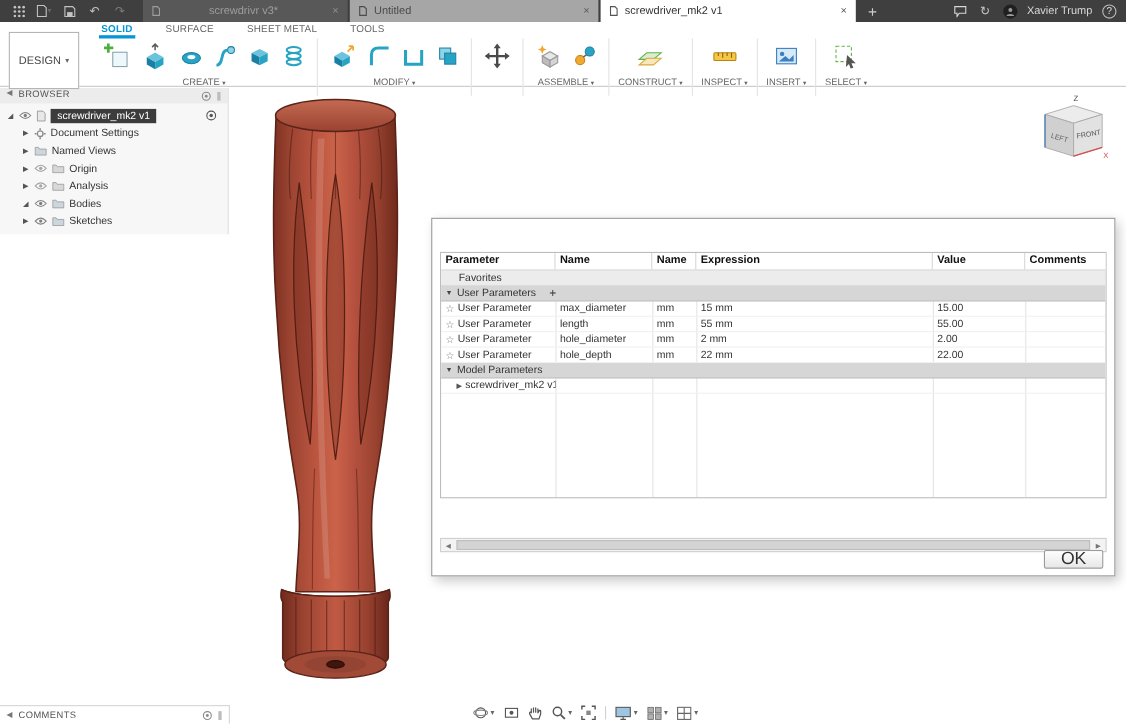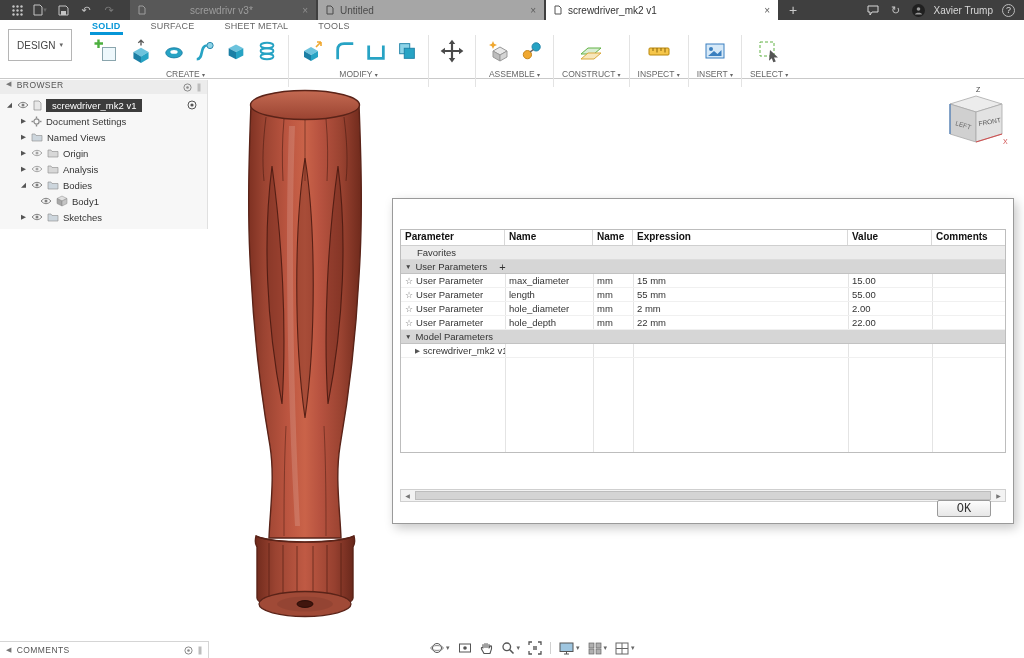--- a/index.html
+++ b/index.html
@@ -18,21 +18,21 @@
   .tab-a { background:#585858; color:#9d9d9d; width:186px;gap:44px; }
   .tab-b { background:#a6a6a6; color:#4b4b4b; width:226px; }
   .tab-c { background:#ffffff; color:#333; width:232px; }
   .newtab-btn { color:#cccccc; font-size:14px; padding:0 9px; display:flex; align-items:center; }
   .tb-right { margin-left:auto; display:flex; align-items:center; gap:9px; padding-right:9px; color:#d8d8d8; font-size:10px; }
   .avatar { width:13px; height:13px; border-radius:50%; background:#202020; display:flex; align-items:center; justify-content:center; }
   .help-circ { width:13px; height:13px; border-radius:50%; border:1px solid #bbb; font-size:9px; display:flex; align-items:center; justify-content:center; color:#ddd; }
 
   
   .toolbar { position:absolute; top:20px; left:0; right:0; height:59px; background:#fff; border-bottom:1px solid #c9c9c9; z-index:40; }
-  .design-btn { position:absolute; left:8px; top:9px; width:64px; height:32px; border:1px solid #b5b5b5; background:#fff; font-size:10px; color:#444; display:flex; align-items:center; justify-content:center; gap:4px; }
+  .design-btn { position:absolute; left:8px; top:9px; width:64px; height:52px; border:1px solid #b5b5b5; background:#fff; font-size:10px; color:#444; display:flex; align-items:center; justify-content:center; gap:4px; }
   .caret { font-size:7px; color:#666; }
   .ribbon-tabs { position:absolute; left:90px; top:0; height:15px; display:flex; gap:26px; align-items:center; font-size:9px; color:#666; letter-spacing:.2px; }
   .rtab { height:15px; display:flex; align-items:center; padding:0 2px; border-bottom:3px solid transparent; }
   .rtab.active { color:#0696d7; border-bottom-color:#0696d7; font-weight:bold; }
   .ribbon-body { position:absolute; left:86px; top:15px; right:0; height:44px; display:flex; align-items:flex-start; }
   .tgroup { display:flex; flex-direction:column; align-items:center; padding:0 5px; }
   .ticons { display:flex; align-items:center; gap:5px; height:32px; }
   .tbtn { width:26px; height:26px; display:flex; align-items:center; justify-content:center; }
   .tbtn.big { width:30px; height:30px; }
   .tlabel { font-size:8.5px; color:#666; margin-top:2px; white-space:nowrap; }
@@ -67,21 +67,21 @@
   .pcell { padding:0 4px; overflow:hidden; white-space:nowrap; height:100%; display:flex; align-items:center; gap:3px; }
   .prow.r-section { background:#ececec; border-bottom:1px solid #dcdcdc; padding-left:16px; }
   .prow.r-group { background:#d6d6d6; border-bottom:1px solid #c2c2c2; padding-left:4px; gap:4px; }
   .prow.r-group .garrow { font-size:6.5px; color:#444; }
   .add-param { color:#333; font-size:11px; margin-left:8px; }
   .prow.r-item .pcell { border-bottom:1px solid #f0f0f0; }
   .star { color:#777; font-size:9px; }
   .hscroll { position:absolute; left:7px; right:7px; top:290px; height:13px; background:#f3f3f3; border:1px solid #cfcfcf; display:flex; align-items:center; }
   .hs-btn { width:13px; height:11px; display:flex; align-items:center; justify-content:center; font-size:6px; color:#777; }
   .hs-thumb { height:9px; background:#d4d4d4; border:1px solid #bdbdbd; flex:1 1 auto; margin:0 1px; }
-  .ok-btn { position:absolute; right:22px; bottom:6px; width:54px; height:17px; border:1px solid #9a9a9a; background:linear-gradient(#fdfdfd,#e7e7e7); font-size:12px; color:#333; display:flex; align-items:center; justify-content:center; border-radius:2px;font-family:Liberation Mono, monospace; }
+  .ok-btn { position:absolute; right:10px; bottom:6px; width:54px; height:17px; border:1px solid #9a9a9a; background:linear-gradient(#fdfdfd,#e7e7e7); font-size:16px; color:#333; display:flex; align-items:center; justify-content:center; border-radius:2px; }
 
   
   .viewcube { position:absolute; right:14px; top:84px; z-index:20; }
 
   
   .model { position:absolute; left:226px; top:86px; z-index:5; }
 
   
   .comments { position:absolute; left:0; bottom:0; width:209px; height:17px; background:#fff; border-top:1px solid #d5d5d5; border-right:1px solid #d5d5d5; display:flex; align-items:center; gap:5px; padding:0 6px; font-size:8.5px; color:#555; letter-spacing:.4px; z-index:30; }
 
@@ -531,32 +531,20 @@
       <svg width="12" height="8" viewBox="0 0 12 8">
           <path d="M1,4 Q6,-1.5 11,4 Q6,9.5 1,4 Z" fill="none" stroke="#808080"></path>
           <circle cx="6" cy="4" r="1.5" fill="#808080"></circle>
         </svg>
       <svg width="12" height="10" viewBox="0 0 12 10">
           <path d="M1,2 L4,2 L5,3.5 L11,3.5 L11,9 L1,9 Z" fill="#cdd6dd" stroke="#8a8a8a" stroke-width="0.6"></path>
         </svg>
       <span>Bodies</span>
     </div>
 
-    <div class="trow indent2">
-      <svg width="12" height="8" viewBox="0 0 12 8">
-          <path d="M1,4 Q6,-1.5 11,4 Q6,9.5 1,4 Z" fill="none" stroke="#808080"></path>
-          <circle cx="6" cy="4" r="1.5" fill="#808080"></circle>
-        </svg>
-      <svg width="12" height="12" viewBox="0 0 12 12">
-          <path d="M6,1 L11,3.5 L6,6 L1,3.5 Z" fill="#e0e0e0" stroke="#888" stroke-width="0.5"></path>
-          <path d="M1,3.5 L6,6 L6,11 L1,8.5 Z" fill="#a8a8a8" stroke="#888" stroke-width="0.5"></path>
-          <path d="M11,3.5 L6,6 L6,11 L11,8.5 Z" fill="#c4c4c4" stroke="#888" stroke-width="0.5"></path>
-        </svg>
-      <span>Body1</span>
-    </div>
 
     <div class="trow indent1">
       <span class="arrow">▶</span>
       <svg width="12" height="8" viewBox="0 0 12 8">
           <path d="M1,4 Q6,-1.5 11,4 Q6,9.5 1,4 Z" fill="none" stroke="#808080"></path>
           <circle cx="6" cy="4" r="1.5" fill="#808080"></circle>
         </svg>
       <svg width="12" height="10" viewBox="0 0 12 10">
           <path d="M1,2 L4,2 L5,3.5 L11,3.5 L11,9 L1,9 Z" fill="#cdd6dd" stroke="#8a8a8a" stroke-width="0.6"></path>
         </svg>

